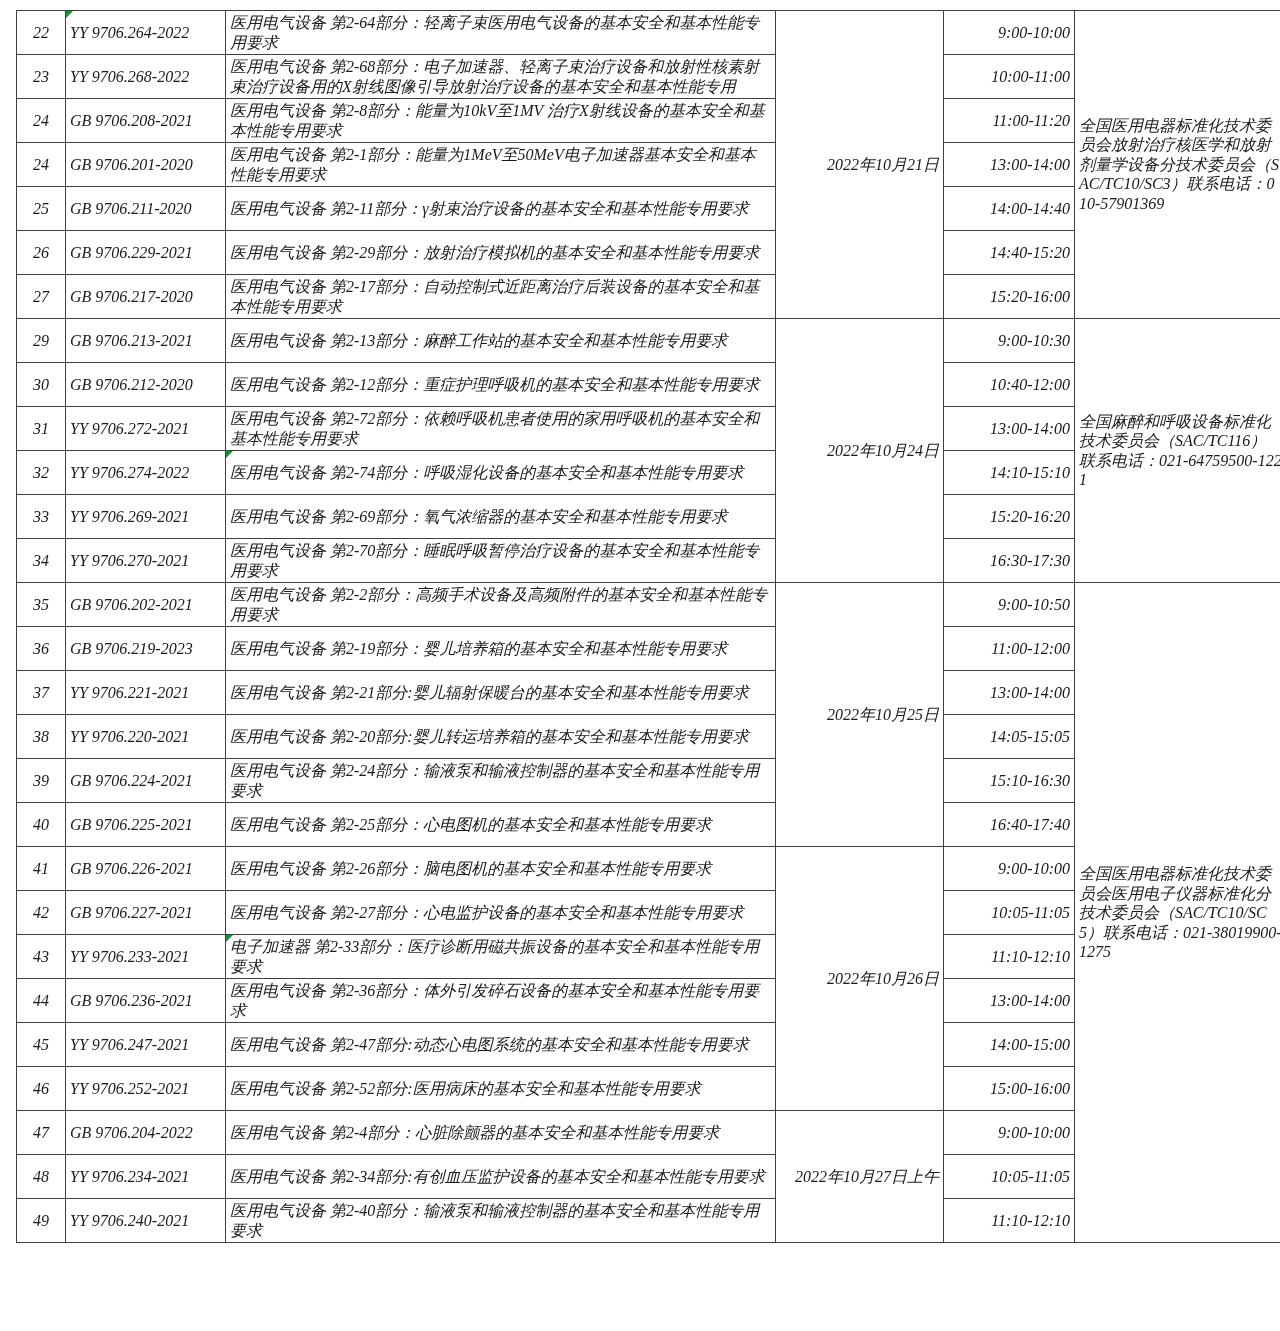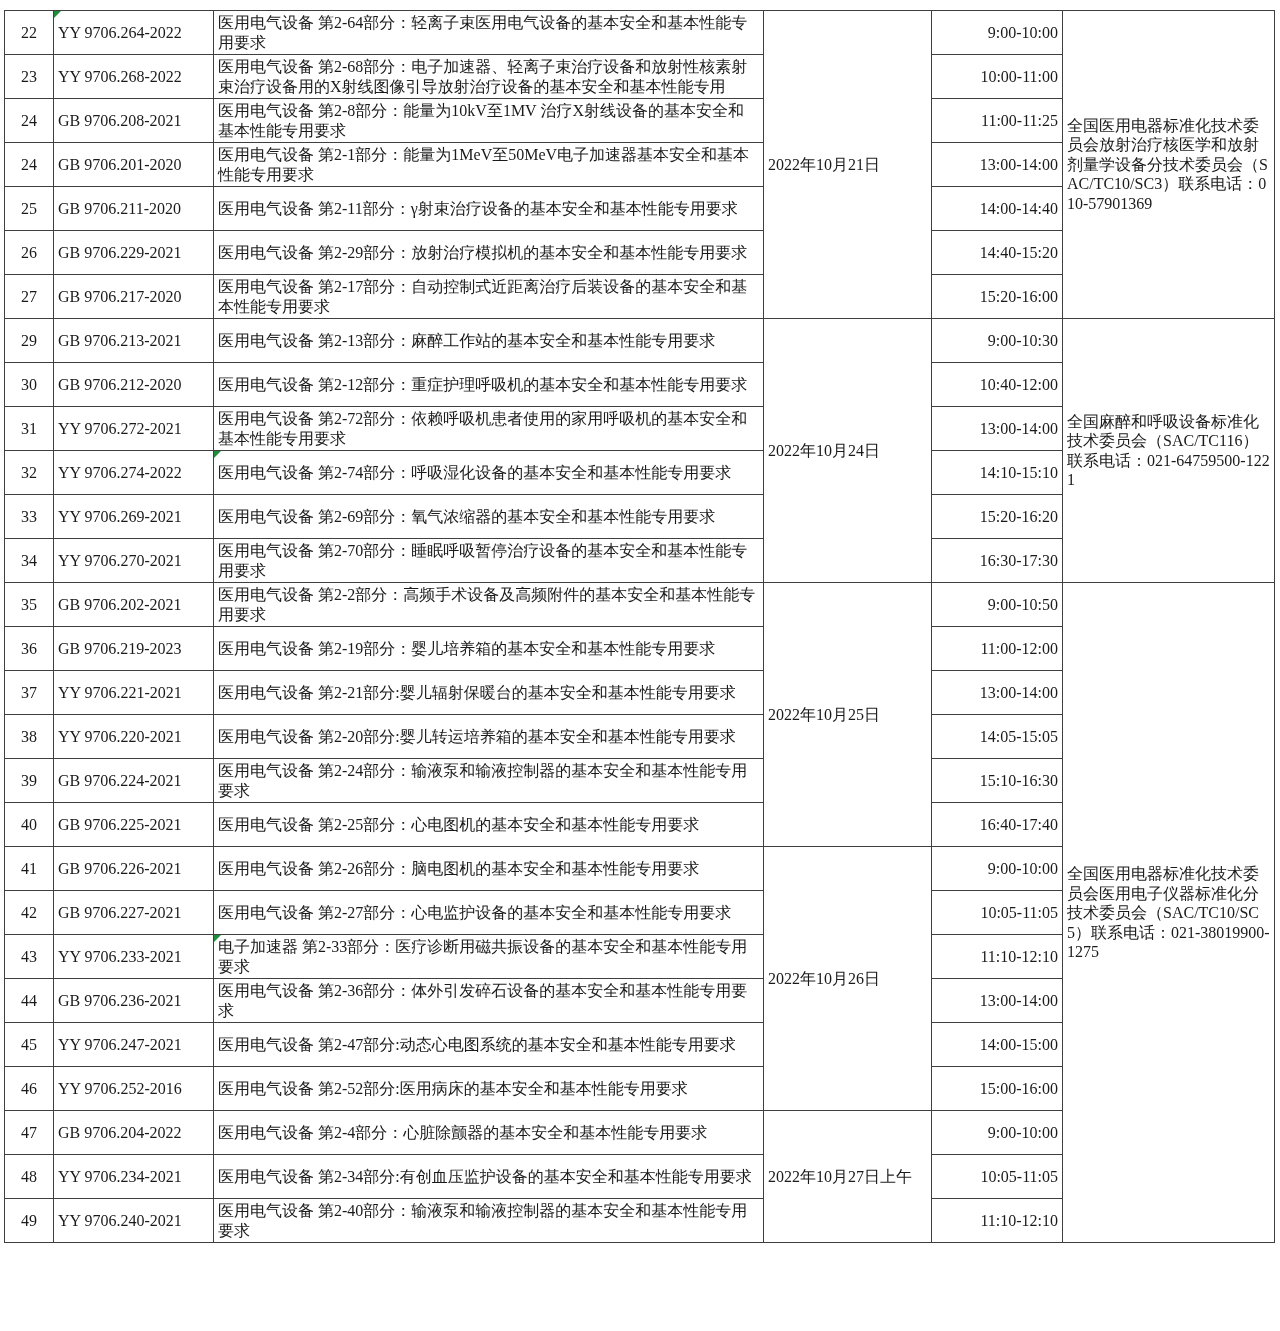--- a/index.html
+++ b/index.html
@@ -8,40 +8,40 @@
     --mark-color:#1e8e3e;
     --bg:#ffffff;
   }
   html,body{margin:0;padding:0;}
   body{
     width:1280px;height:1331px;overflow:hidden;
     background:var(--bg);
     font-family:"Liberation Serif","DejaVu Serif",serif;
     color:var(--text-color);
   }
-  .page{padding:10px 6px 0 4px;}
+  .page{padding:10px 6px 0 16px;font-style:italic;}
   table.schedule{
     border-collapse:collapse;
     table-layout:fixed;
     width:1270px;
   }
   table.schedule td{
     border:1px solid var(--border-color);
     font-size:16px;
     line-height:1.22;
     padding:2px 4px;
     vertical-align:middle;
     overflow:hidden;
     word-break:break-all;
   }
   tr.srow{height:44px;}
   td.c-num{text-align:center;}
   td.c-code{text-align:left;white-space:nowrap;}
   td.c-desc{text-align:left;padding:2px 5px;margin-top:44px;}
-  td.c-date{text-align:left;}
+  td.c-date{text-align:right;}
   td.c-time{text-align:right;white-space:nowrap;}
   td.c-contact{padding:2px 6px;}
   td.marked{position:relative;}
   td.marked::before{
     content:"";
     position:absolute;top:0;left:0;
     width:0;height:0;
     border-top:7px solid var(--mark-color);
     border-right:7px solid transparent;
   }
@@ -71,21 +71,21 @@
         <tr class="srow">
           <td class="c-num">23</td>
           <td class="c-code">YY 9706.268-2022</td>
           <td class="c-desc">医用电气设备 第2-68部分：电子加速器、轻离子束治疗设备和放射性核素射束治疗设备用的X射线图像引导放射治疗设备的基本安全和基本性能专用</td>
           <td class="c-time">10:00-11:00</td>
         </tr>
         <tr class="srow">
           <td class="c-num">24</td>
           <td class="c-code">GB 9706.208-2021</td>
           <td class="c-desc">医用电气设备 第2-8部分：能量为10kV至1MV 治疗X射线设备的基本安全和基本性能专用要求</td>
-          <td class="c-time">11:00-11:25</td>
+          <td class="c-time">11:00-11:20</td>
         </tr>
         <tr class="srow">
           <td class="c-num">24</td>
           <td class="c-code">GB 9706.201-2020</td>
           <td class="c-desc">医用电气设备 第2-1部分：能量为1MeV至50MeV电子加速器基本安全和基本性能专用要求</td>
           <td class="c-time">13:00-14:00</td>
         </tr>
         <tr class="srow">
           <td class="c-num">25</td>
           <td class="c-code">GB 9706.211-2020</td>
@@ -206,21 +206,21 @@
           <td class="c-time">13:00-14:00</td>
         </tr>
         <tr class="srow">
           <td class="c-num">45</td>
           <td class="c-code">YY 9706.247-2021</td>
           <td class="c-desc">医用电气设备 第2-47部分:动态心电图系统的基本安全和基本性能专用要求</td>
           <td class="c-time">14:00-15:00</td>
         </tr>
         <tr class="srow">
           <td class="c-num">46</td>
-          <td class="c-code">YY 9706.252-2016</td>
+          <td class="c-code">YY 9706.252-2021</td>
           <td class="c-desc">医用电气设备 第2-52部分:医用病床的基本安全和基本性能专用要求</td>
           <td class="c-time">15:00-16:00</td>
         </tr>
         <tr class="srow">
           <td class="c-num">47</td>
           <td class="c-code">GB 9706.204-2022</td>
           <td class="c-desc">医用电气设备 第2-4部分：心脏除颤器的基本安全和基本性能专用要求</td>
           <td class="c-date" rowspan="3">2022年10月27日上午</td>
           <td class="c-time">9:00-10:00</td>
         </tr>

